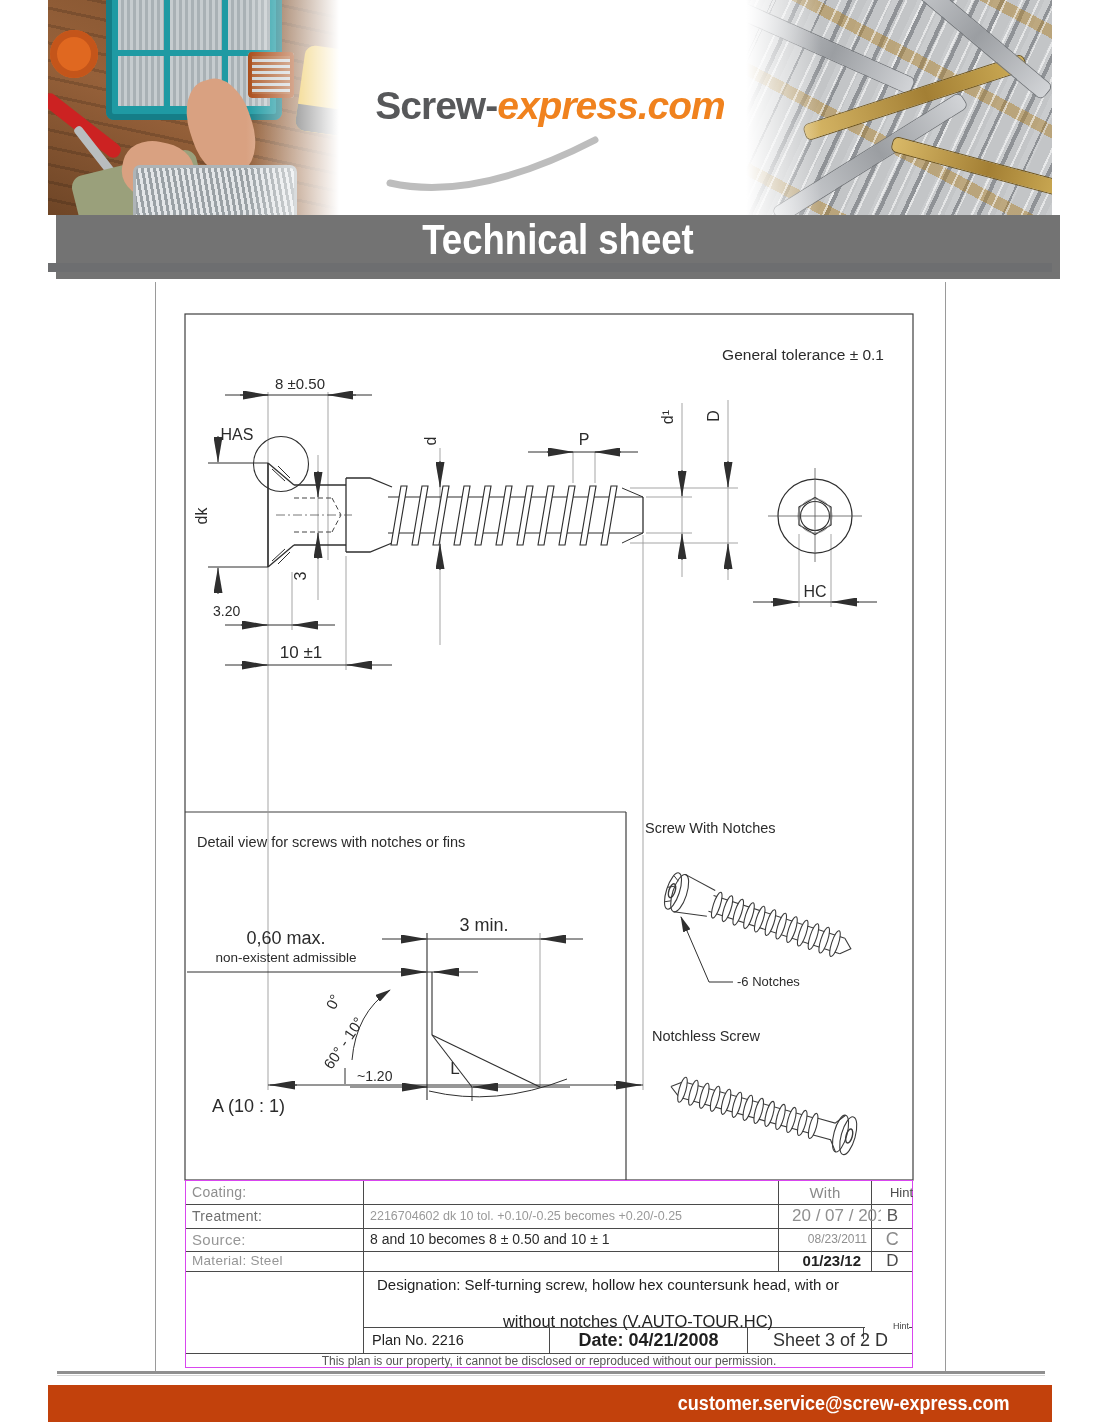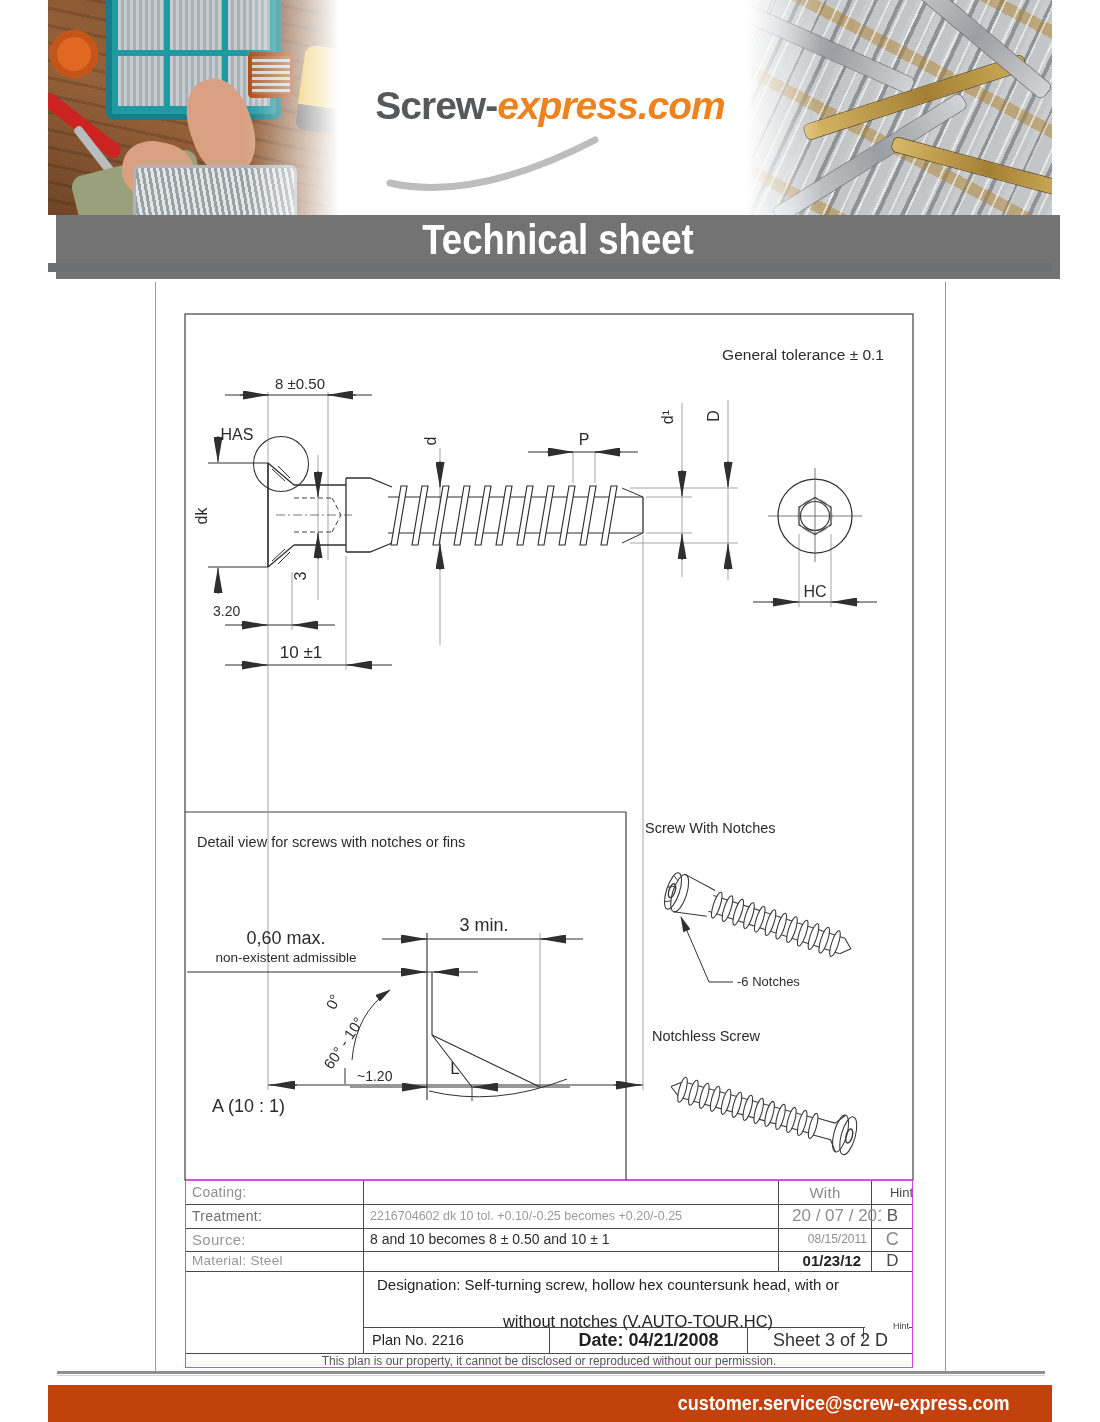--- a/index.html
+++ b/index.html
@@ -357,21 +357,21 @@
   <div class="cell gothic" style="left:6px;top:70px;width:168px;height:20px;line-height:20px;font-size:13.5px;color:#969696;">Material: Steel</div>
 
   <div class="cell gothic" style="left:593px;top:0;width:92px;height:23px;line-height:23px;font-size:15px;color:#8a8a8a;text-align:center;">With</div>
   <div class="cell" style="left:686px;top:0;width:41px;height:23px;line-height:23px;font-size:13px;color:#4a4a4a;text-align:right;">Hint</div>
 
   <div class="cell" style="left:184px;top:23px;width:404px;height:24px;line-height:24px;font-size:12.5px;color:#9a9a9a;">2216704602 dk 10 tol. +0.10/-0.25 becomes +0.20/-0.25</div>
   <div class="cell" style="left:606px;top:23px;width:89px;height:24px;line-height:24px;font-size:17px;color:#8f8f8f;text-align:right;">20 / 07 / 2010</div>
   <div class="cell" style="left:686px;top:23px;width:41px;height:24px;line-height:24px;font-size:17px;color:#555;text-align:center;">B</div>
 
   <div class="cell" style="left:184px;top:47px;width:404px;height:23px;line-height:23px;font-size:14px;color:#2b2b2b;">8 and 10 becomes 8 ± 0.50 and 10 ± 1</div>
-  <div class="cell" style="left:593px;top:47px;width:88px;height:23px;line-height:23px;font-size:12px;color:#8f8f8f;text-align:right;">08/15/2011</div>
+  <div class="cell" style="left:593px;top:47px;width:88px;height:23px;line-height:23px;font-size:12px;color:#8f8f8f;text-align:right;">08/23/2011</div>
   <div class="cell gothic" style="left:686px;top:47px;width:41px;height:23px;line-height:23px;font-size:18px;color:#8a8a8a;text-align:center;">C</div>
 
   <div class="cell" style="left:593px;top:70px;width:82px;height:20px;line-height:20px;font-size:15px;font-weight:bold;color:#222;text-align:right;">01/23/12</div>
   <div class="cell" style="left:686px;top:70px;width:41px;height:20px;line-height:20px;font-size:17px;color:#4a4a4a;text-align:center;">D</div>
 
   <div class="cell" style="left:191px;top:94px;width:535px;height:20px;line-height:20px;font-size:15px;color:#222;">Designation: Self-turning screw, hollow hex countersunk head, with or</div>
   <div class="cell" style="left:178px;top:129px;width:548px;height:22px;line-height:22px;font-size:16.5px;color:#222;text-align:center;">without notches (V.AUTO-TOUR.HC)</div>
 
   <div class="cell" style="left:186px;top:146px;width:174px;height:26px;line-height:26px;font-size:14.5px;color:#222;">Plan No. 2216</div>
   <div class="cell" style="left:364px;top:146px;width:197px;height:26px;line-height:26px;font-size:18px;font-weight:bold;color:#1e1e1e;text-align:center;">Date: 04/21/2008</div>

